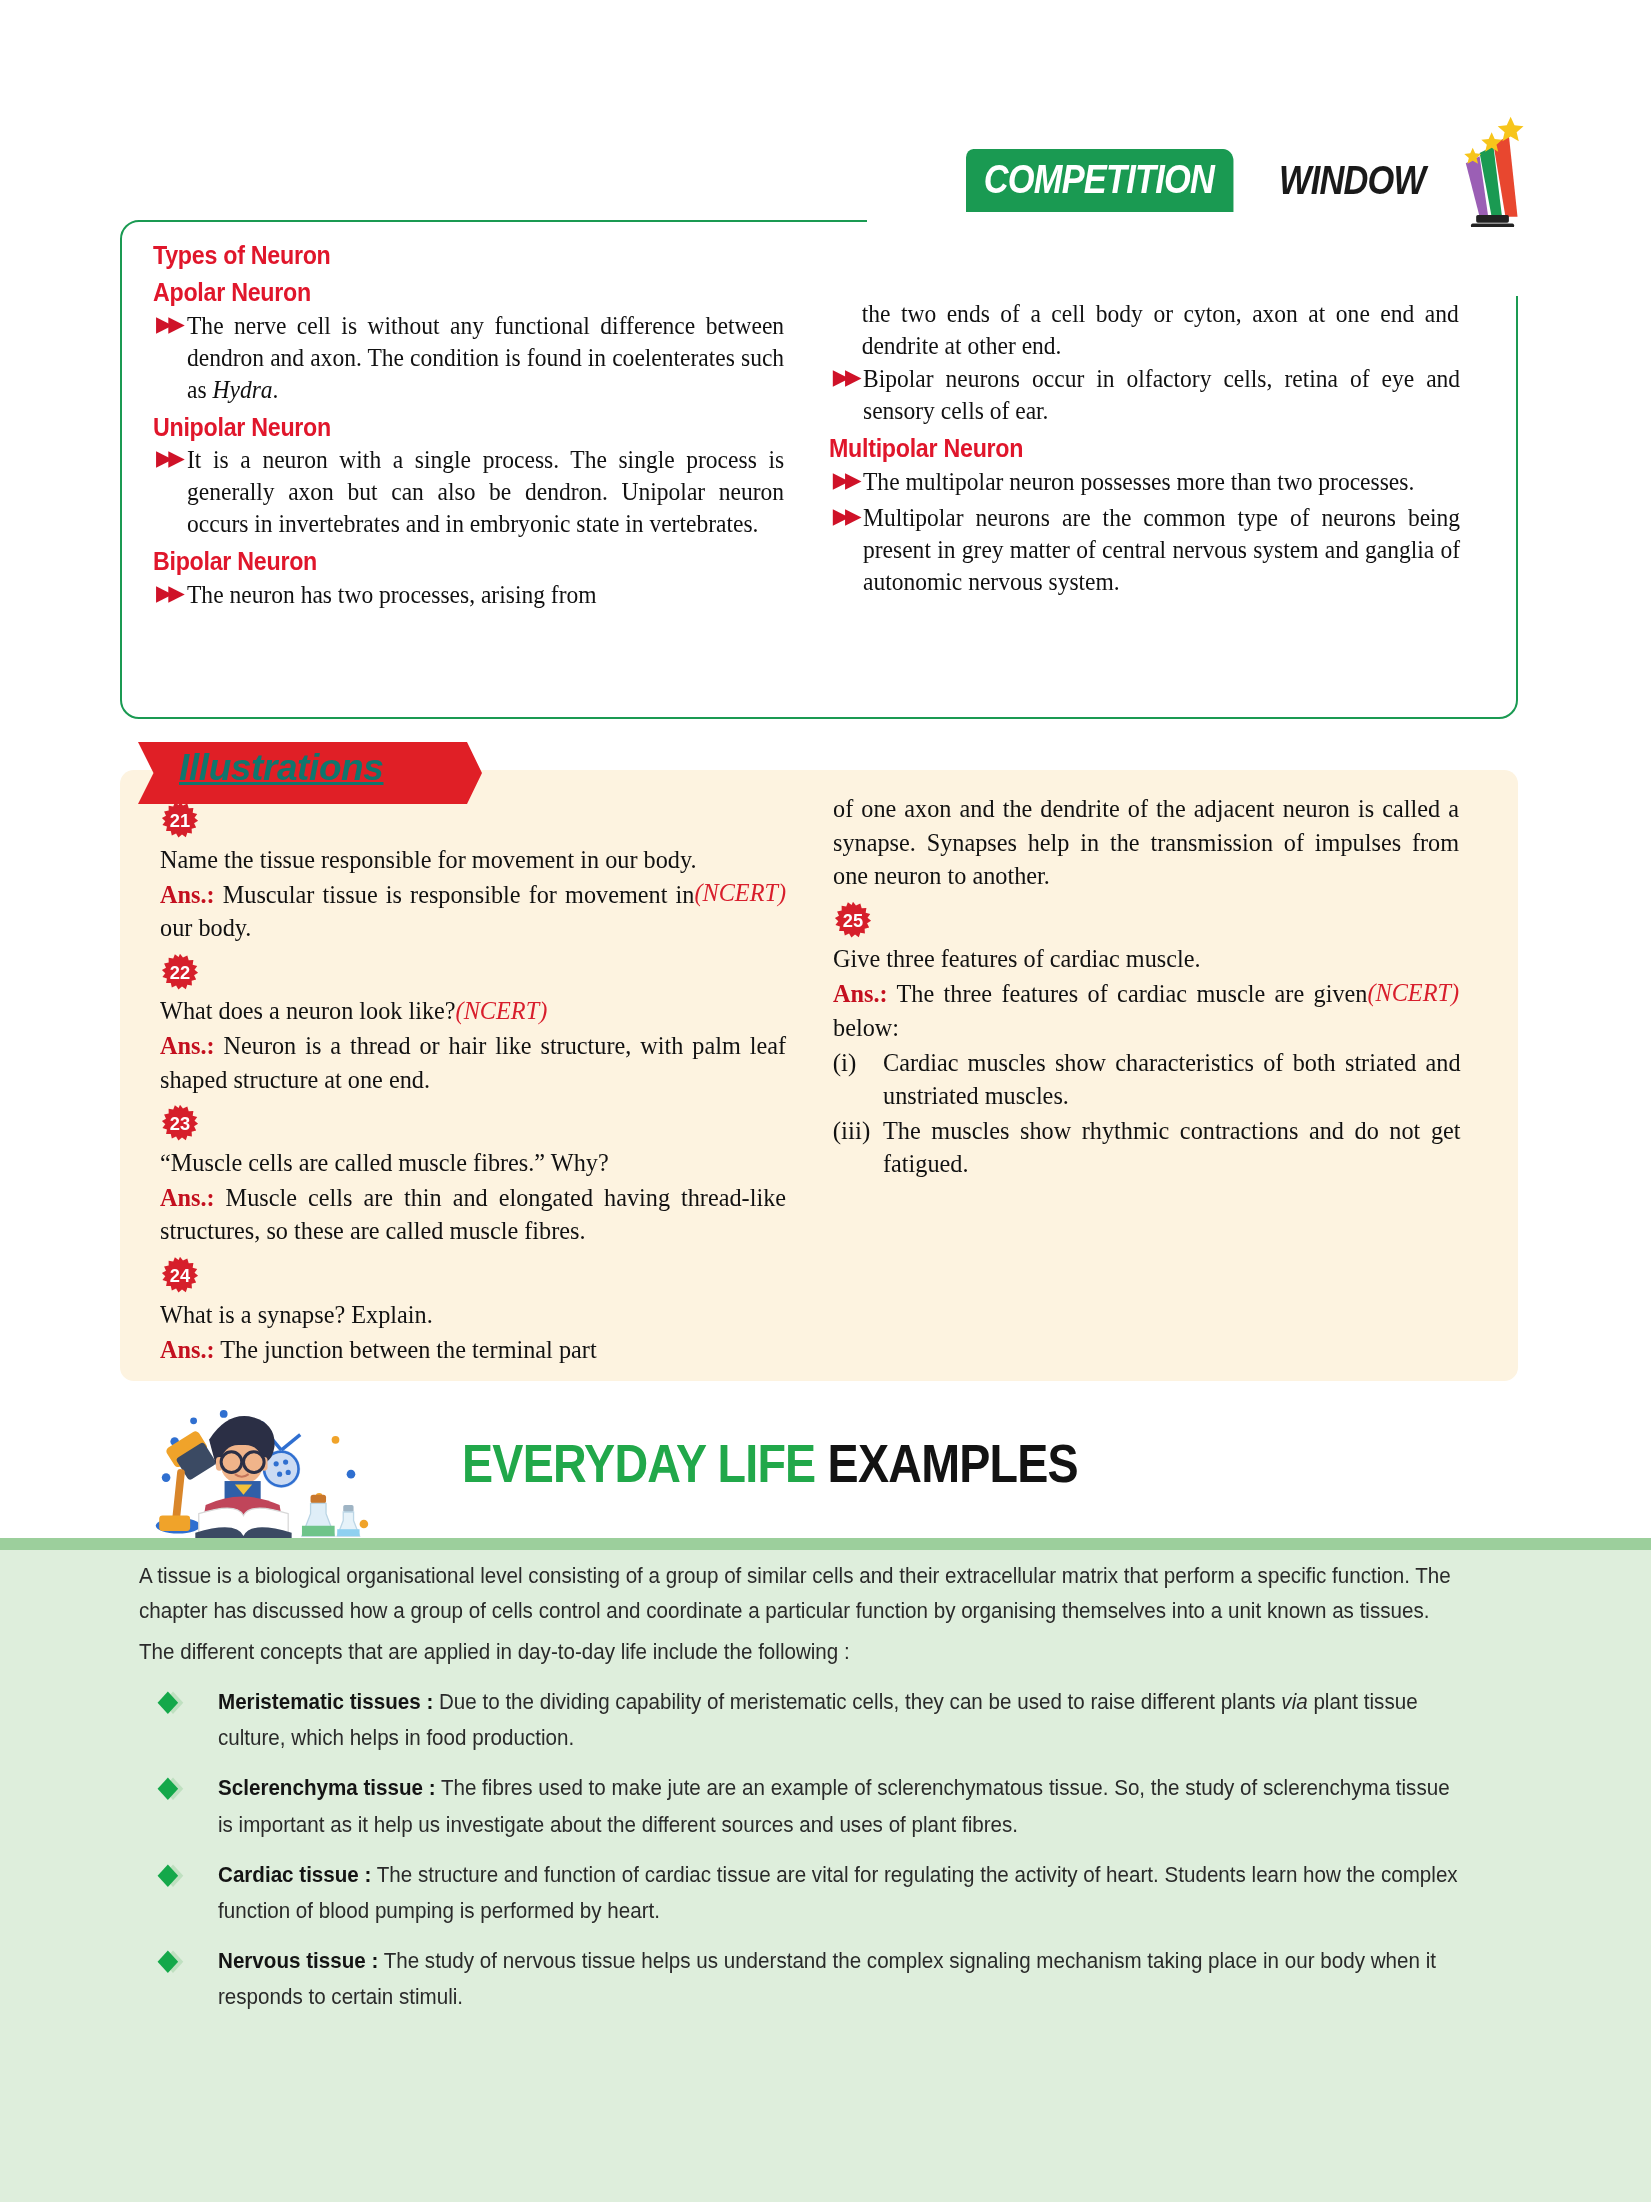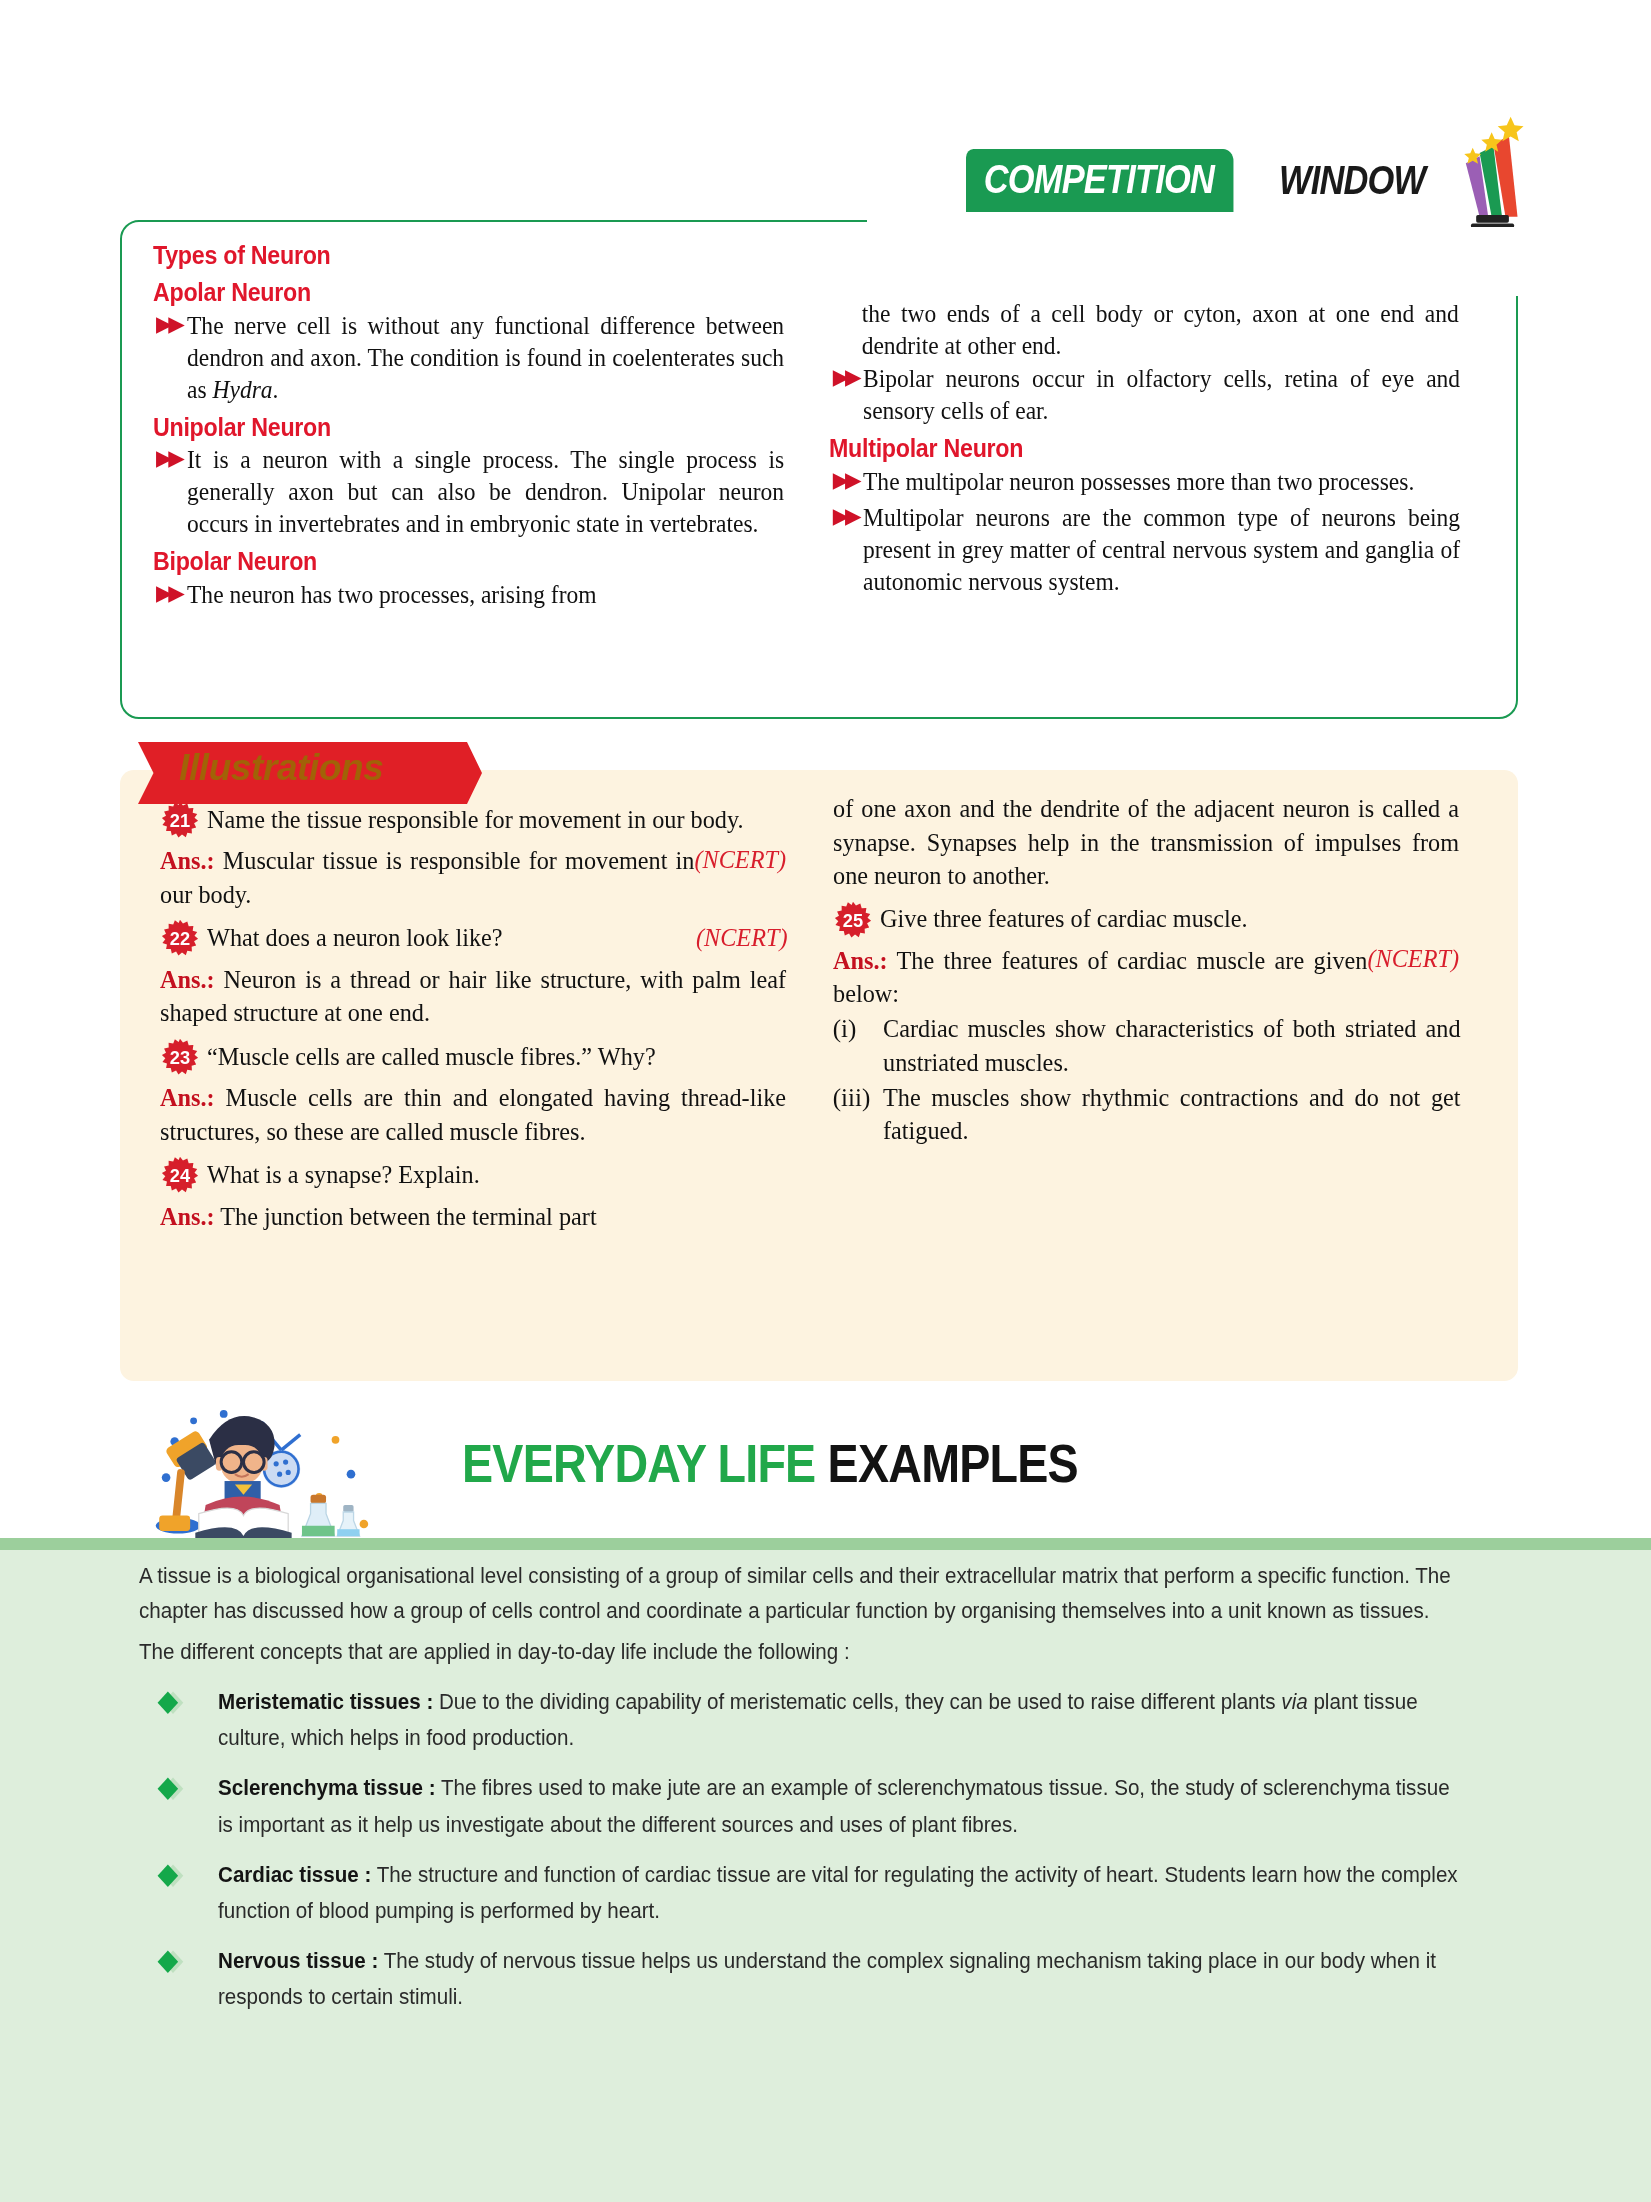--- a/index.html
+++ b/index.html
@@ -75,37 +75,38 @@
 
   
   .ill-banner { position:absolute; left:138px; top:742px; width:344px; height:62px; z-index:4; }
   .ill-ribbon {
     position:absolute; left:0; top:0; width:344px; height:62px;
     background:#e01f26;
     clip-path:polygon(0 0, 329px 0, 344px 31px, 329px 62px, 0 62px, 15.5px 31px);
   }
   .ill-text {
     position:absolute; left:41px; top:5.2px;
-    color:#a16207; font-family:"Liberation Sans", sans-serif;
+    color:#0f766e; font-family:"Liberation Sans", sans-serif;
     font-style:italic; font-weight:bold; font-size:37px;
     letter-spacing:-0.4px;
+    text-decoration:underline;
   }
 
   .ill-box {
     position:absolute; left:120px; top:770px; width:1398px; height:611px;
     background:#fdf3e0; border-radius:13.8px; padding:22.4px 26px 17px 26px;
     display:flex;
   }
   .ill-col { width:50%; padding:0 13.8px; }
   .ill-col.right { padding-top:0; }
 
   .q-line { position:relative; font-family:"Liberation Serif", serif;
             font-size:25px; line-height:1.33; color:#111; text-align:justify;
             margin-top:10.3px; }
-  .q-first-line { display:flex; align-items:flex-start; }
+  .q-first-line { display:flex; align-items:flex-start;flex-direction:column; }
   .badge {
     flex:0 0 40px; width:40px; height:40px; margin-right:6.9px;
     position:relative; top:-1.7px;
   }
   .q-body { flex:1; transform:scaleX(0.97); transform-origin:left center; }
   .ncert { color:#d81e2c; font-style:italic; font-weight:normal; float:right; }
   .ans { color:#c4101f; font-weight:bold; }
   .p-just { font-family:"Liberation Serif", serif; font-size:25px;
             line-height:1.33; color:#111; text-align:justify;
             transform:scaleX(0.97); transform-origin:left center; }

